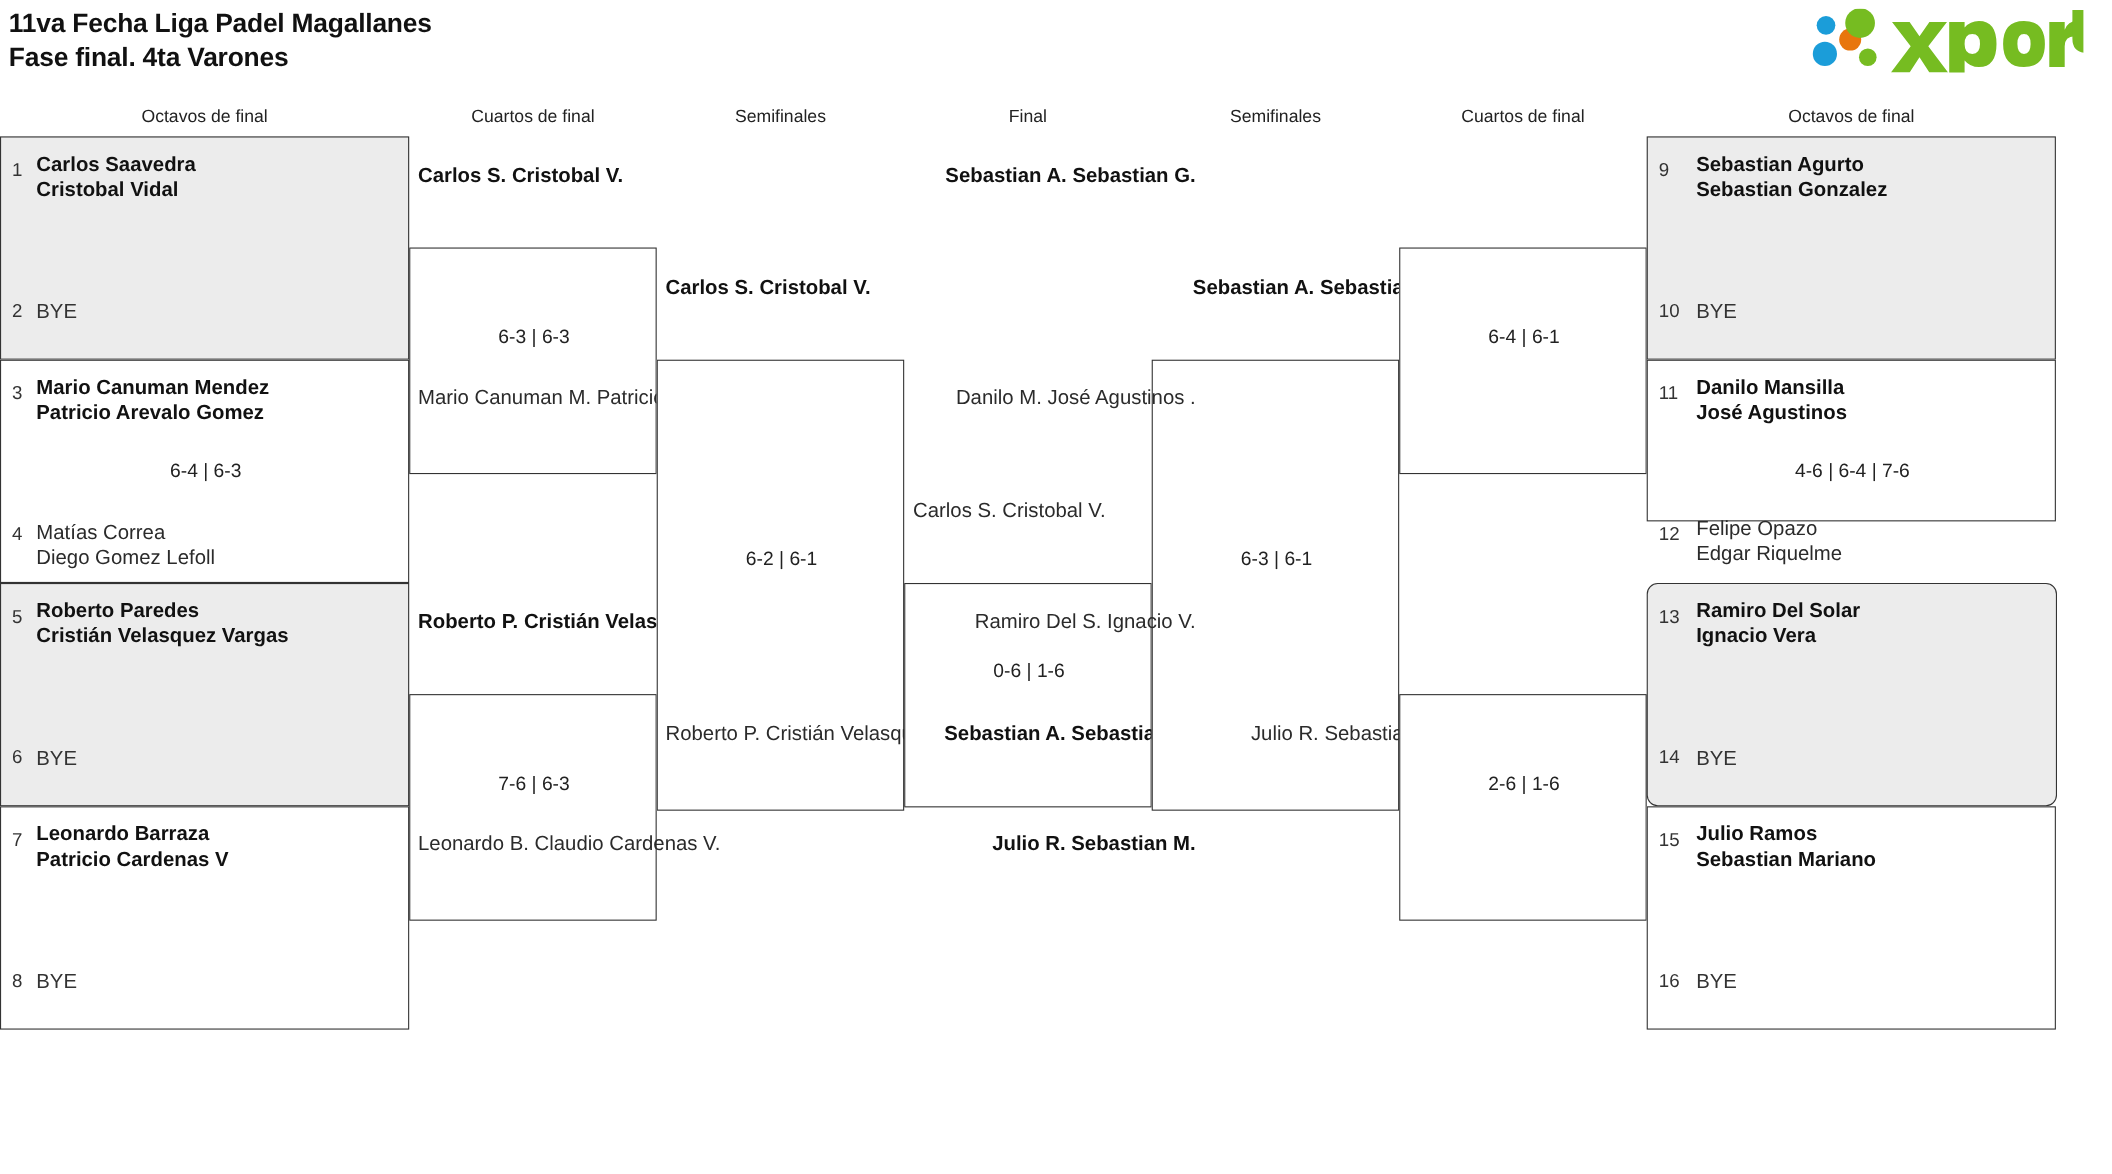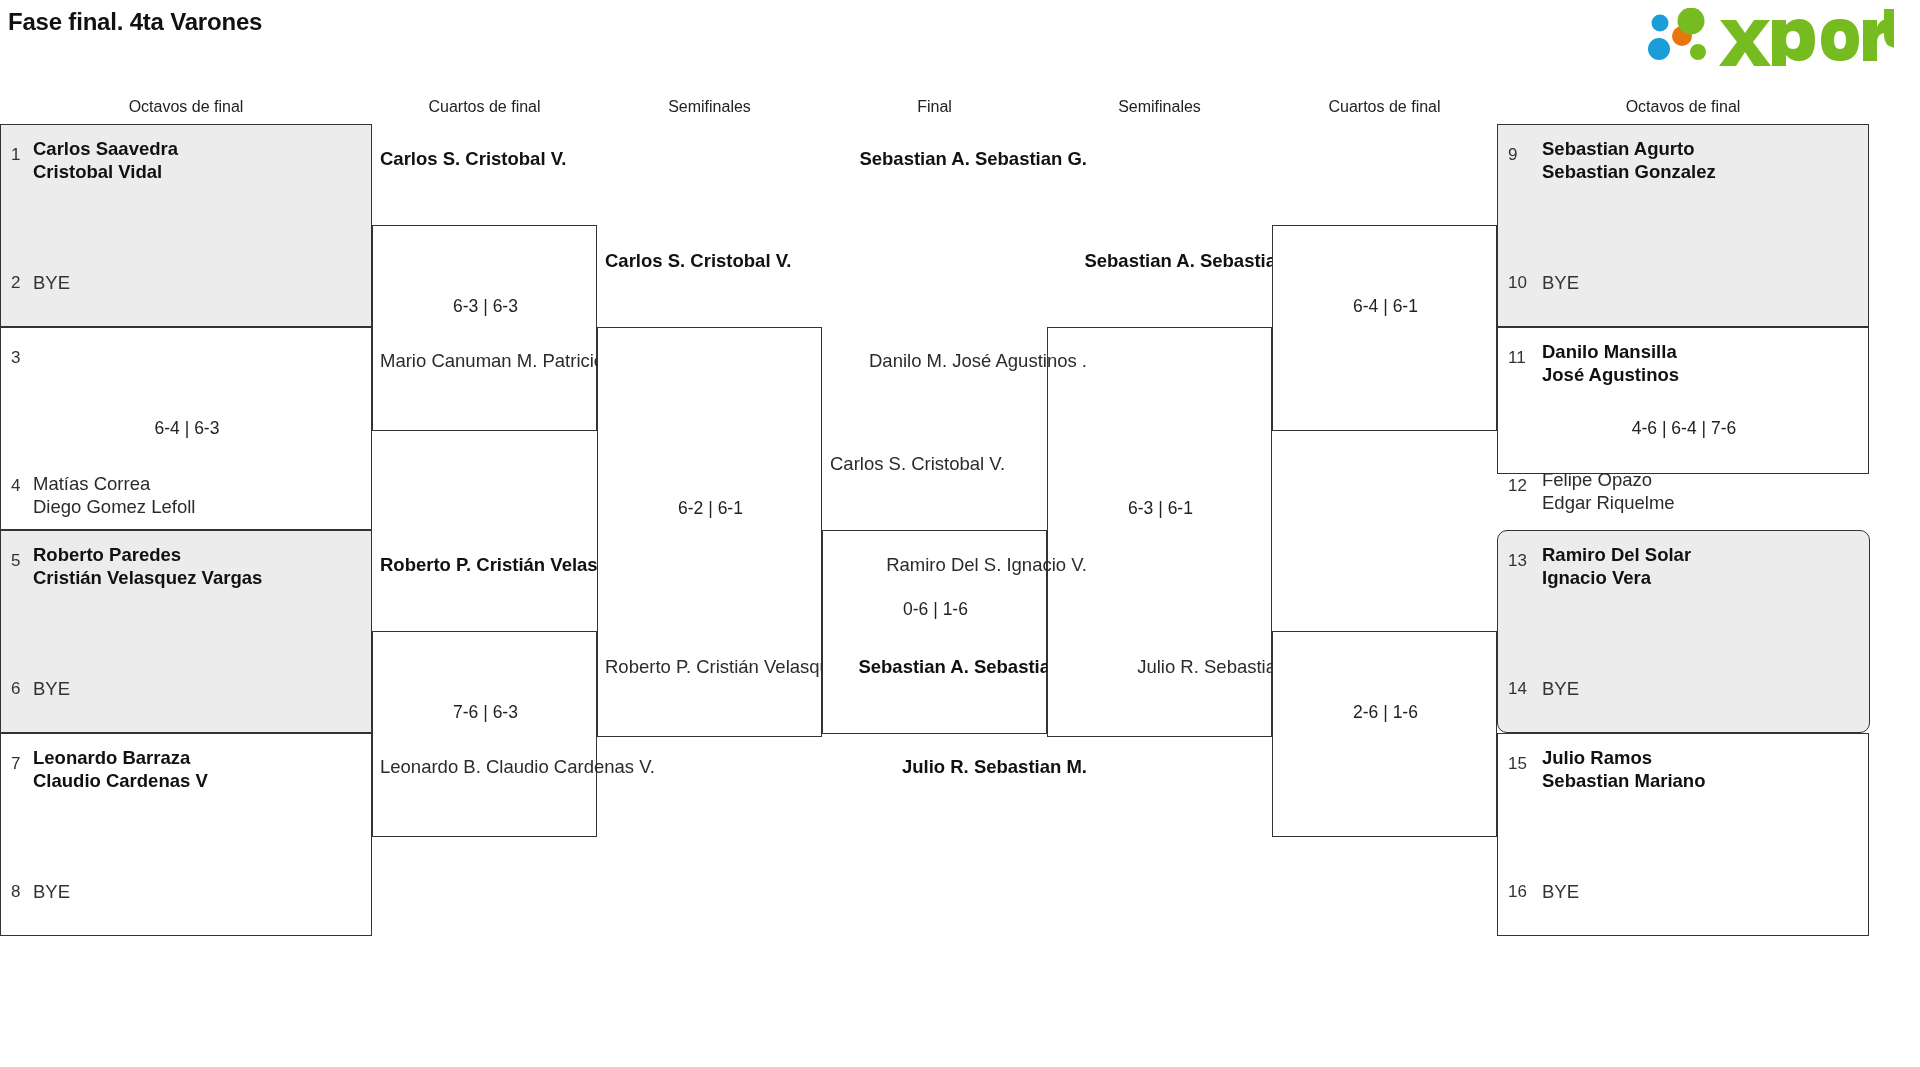--- a/index.html
+++ b/index.html
@@ -50,20 +50,21 @@
   .adv.lose{font-weight:400;color:#2b2b2b;}
   .adv.l{text-align:left;}
   .adv.r{text-align:right;}
 </style>
 </head>
 <body>
 
 <div id="header">
 
   <div id="title-block">
+    <div class="title-line">11va Fecha Liga Padel Magallanes</div>
     <div class="title-line">Fase final. 4ta Varones</div>
   </div>
 
   <div id="logo">
     <svg width="250" height="58" viewBox="0 0 250 58" xmlns="http://www.w3.org/2000/svg">
       <circle cx="16" cy="15" r="8.5" fill="#1b9dd9"></circle>
       <circle cx="15" cy="41" r="11" fill="#1b9dd9"></circle>
       <circle cx="38" cy="28" r="10" fill="#e8760c"></circle>
       <circle cx="47" cy="13" r="13.5" fill="#76bc21"></circle>
       <circle cx="54" cy="44" r="8" fill="#76bc21"></circle>
@@ -95,20 +96,24 @@
   <div class="team l win" style="top:12px;">
     <span class="ln">Carlos Saavedra</span>
     <span class="ln">Cristobal Vidal</span>
   </div>
   <span class="seed l" style="top:148px;">2</span>
   <div class="bye l" style="top:146px;">BYE</div>
 </div>
 
 <div class="box" style="left:0px;top:327px;width:372px;height:203px;">
   <span class="seed l" style="top:20px;">3</span>
+  <div class="team l win" style="top:12px;">
+    <span class="ln">Mario Canuman Mendez</span>
+    <span class="ln">Patricio Arevalo Gomez</span>
+  </div>
   <div class="score" style="left:0;width:372px;top:90px;">6-4 | 6-3</div>
   <span class="seed l" style="top:148px;">4</span>
   <div class="team l lose" style="top:144px;">
     <span class="ln">Matías Correa</span>
     <span class="ln">Diego Gomez Lefoll</span>
   </div>
 </div>
 
 <div class="box gray" style="left:0px;top:530px;width:372px;height:203px;">
   <span class="seed l" style="top:20px;">5</span>
@@ -117,21 +122,21 @@
     <span class="ln">Cristián Velasquez Vargas</span>
   </div>
   <span class="seed l" style="top:148px;">6</span>
   <div class="bye l" style="top:146px;">BYE</div>
 </div>
 
 <div class="box" style="left:0px;top:733px;width:372px;height:203px;">
   <span class="seed l" style="top:20px;">7</span>
   <div class="team l win" style="top:12px;">
     <span class="ln">Leonardo Barraza</span>
-    <span class="ln">Claudio Cardenas V</span>
+    <span class="ln">Patricio Cardenas V</span>
   </div>
   <span class="seed l" style="top:148px;">8</span>
   <div class="bye l" style="top:146px;">BYE</div>
 </div>
 
 <div class="adv l win" style="left:380px;top:147px;">
   <span class="ln">Carlos S.</span>
   <span class="ln">Cristobal V.</span>
 </div>
 <div class="box" style="left:372px;top:225px;width:225px;height:206px;">

